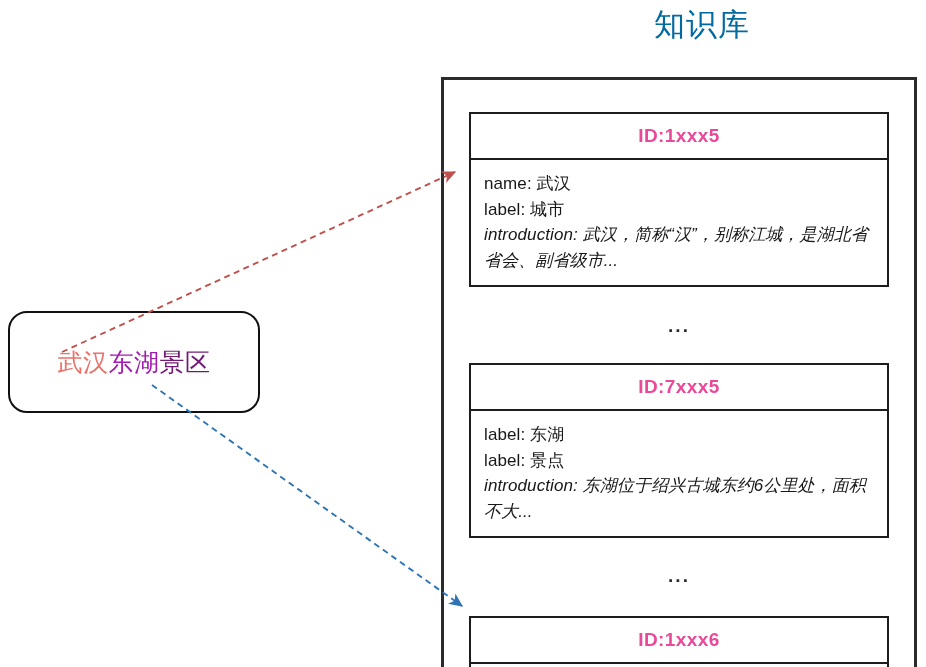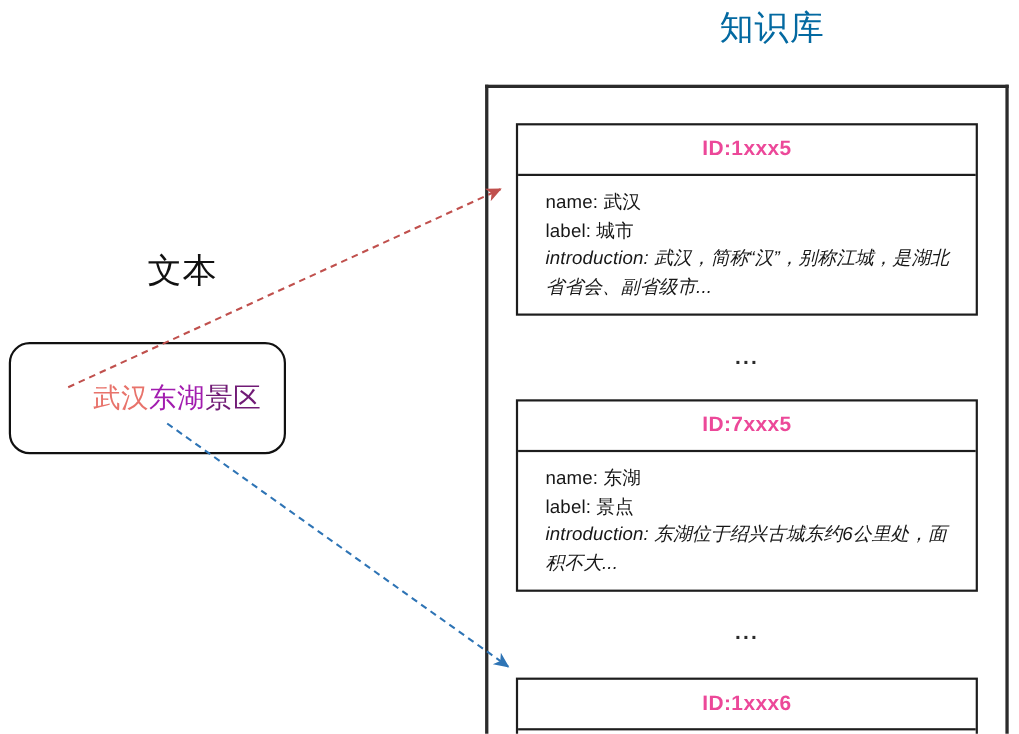--- a/index.html
+++ b/index.html
@@ -53,21 +53,20 @@
     left: 0; top: 0;
     width: 100%;
     height: 100%;
     display: flex;
     align-items: center;
     justify-content: center;
     font-size: 25px;
     line-height: 30px;
     letter-spacing: 0.5px;
     white-space: nowrap;
-    margin-left: 27px;
   }
   .seg-red  { color: #e8736b; }
   .seg-blue { color: #a21caf; }
   .seg-dark { color: #701a75; }
 
   
   .kb-caption {
     position: absolute;
     left: 602px;
     top: 6px;
@@ -117,21 +116,20 @@
     font-weight: bold;
     letter-spacing: 0.4px;
     color: #ec4899;
   }
   .kb-card-body {
     padding: 11px 13px 12px 13px;
     font-size: 17px;
     line-height: 25.5px;
     color: #171717;
     letter-spacing: 0.1px;
-    margin-left: 12px;
   }
   .kb-card-body .row { white-space: nowrap; }
   .kb-card-body .row.wrap { white-space: normal; font-style: italic; }
 
   .kb-ellipsis {
     width: 420px;
     text-align: center;
     font-size: 19px;
     line-height: 20px;
     letter-spacing: 2px;
@@ -151,21 +149,20 @@
     width: 926px;
     height: 667px;
     pointer-events: none;
   }
 </style>
 </head>
 <body>
 
 <div id="stage">
 
-  <div class="text-caption">文本</div>
 
   <div class="text-box">
     <div class="text-box-inner">
       <span class="seg-red">武汉</span>
         <span class="seg-blue">东湖</span>
         <span class="seg-dark">景区</span>
     </div>
   </div>
 
   <div class="kb-caption">知识库</div>
@@ -183,21 +180,21 @@
       </div>
     </div>
 
     <div class="gap-a"></div>
     <div class="kb-ellipsis">...</div>
     <div class="gap-b"></div>
 
     <div class="kb-card">
       <div class="kb-card-head">ID:7xxx5</div>
       <div class="kb-card-body">
-        <div class="row">name: 东湖</div>
+        <div class="row">label: 东湖</div>
         <div class="row">label: 景点</div>
         <div class="row wrap">introduction: 东湖位于绍兴古城东约6公里处，面积不大...</div>
       </div>
     </div>
 
     <div class="gap-c"></div>
     <div class="kb-ellipsis">...</div>
     <div class="gap-d"></div>
 
     <div class="kb-card">

